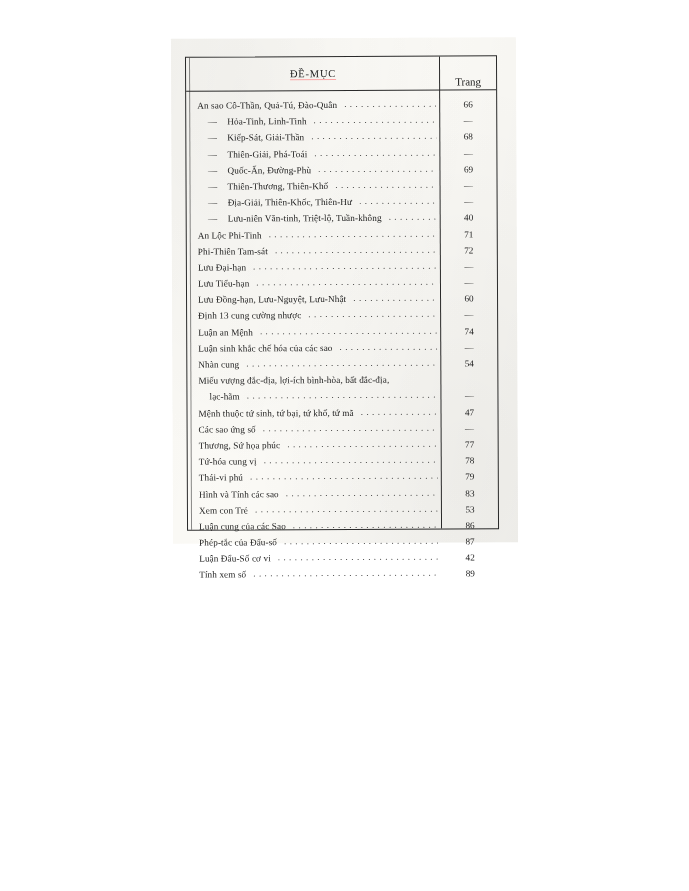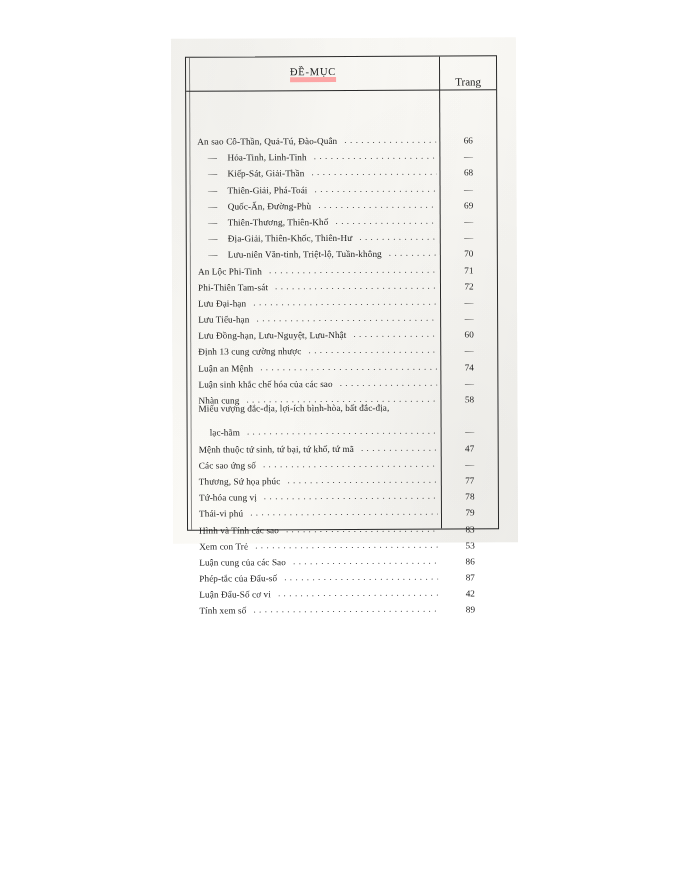--- a/index.html
+++ b/index.html
@@ -73,21 +73,21 @@
     top: 0;
     bottom: 0;
     display: flex;
     align-items: center;
     justify-content: center;
     font-size: 10.5px;
     letter-spacing: .8px;
     color: #1c1c1c;
     font-variant: small-caps;
   }
-  #header-title span { border-bottom: 5px solid #fca5a5; padding-bottom:0px; }
+  #header-title span { border-bottom: 1px solid #fca5a5; padding-bottom:0px; }
   #header-page {
     position: absolute;
     right: 0;
     top: 16px;
     bottom: 0;
     width: 56px;
     display: flex;
     align-items: center;
     justify-content: center;
     font-size: 11px;
@@ -145,21 +145,20 @@
     color: #1b1b1b;
     position: relative;
     top: -1px;
   }
   .pageno {
     width: 56px;
     text-align: center;
     font-size: 9.2px;
     color: #1b1b1b;
     flex: none;
-    margin-top: 36px;
   }
   .pageno.dashmark { font-size: 9px; }
 
   
   .row.cont .entry { padding-left: 22px; }
 
   
   #scan-page { transform: rotate(-0.25deg); }
 </style>
 </head>
@@ -233,21 +232,21 @@
             <span class="dots">............................................................</span>
           </div>
           <div class="pageno dashmark">—</div>
         </div>
         <div class="row">
           <div class="entry">
             <span class="dash-lead">—</span>
             <span class="lbl">Lưu-niên Văn-tinh, Triệt-lộ, Tuần-không</span>
             <span class="dots">............................................................</span>
           </div>
-          <div class="pageno">70</div>
+          <div class="pageno">40</div>
         </div>
         <div class="row">
           <div class="entry">
             <span class="lbl">An Lộc Phi-Tinh</span>
             <span class="dots">............................................................</span>
           </div>
           <div class="pageno">71</div>
         </div>
         <div class="row">
           <div class="entry">
@@ -296,21 +295,21 @@
             <span class="lbl">Luận sinh khắc chế hóa của các sao</span>
             <span class="dots">............................................................</span>
           </div>
           <div class="pageno dashmark">—</div>
         </div>
         <div class="row">
           <div class="entry">
             <span class="lbl">Nhàn cung</span>
             <span class="dots">............................................................</span>
           </div>
-          <div class="pageno">58</div>
+          <div class="pageno">54</div>
         </div>
         <div class="row">
           <div class="entry">
             <span class="lbl">Miếu vượng đắc-địa, lợi-ích bình-hòa, bất đắc-địa,</span>
           </div>
           <div class="pageno"></div>
         </div>
         <div class="row cont">
           <div class="entry">
             <span class="lbl">lạc-hãm</span>

